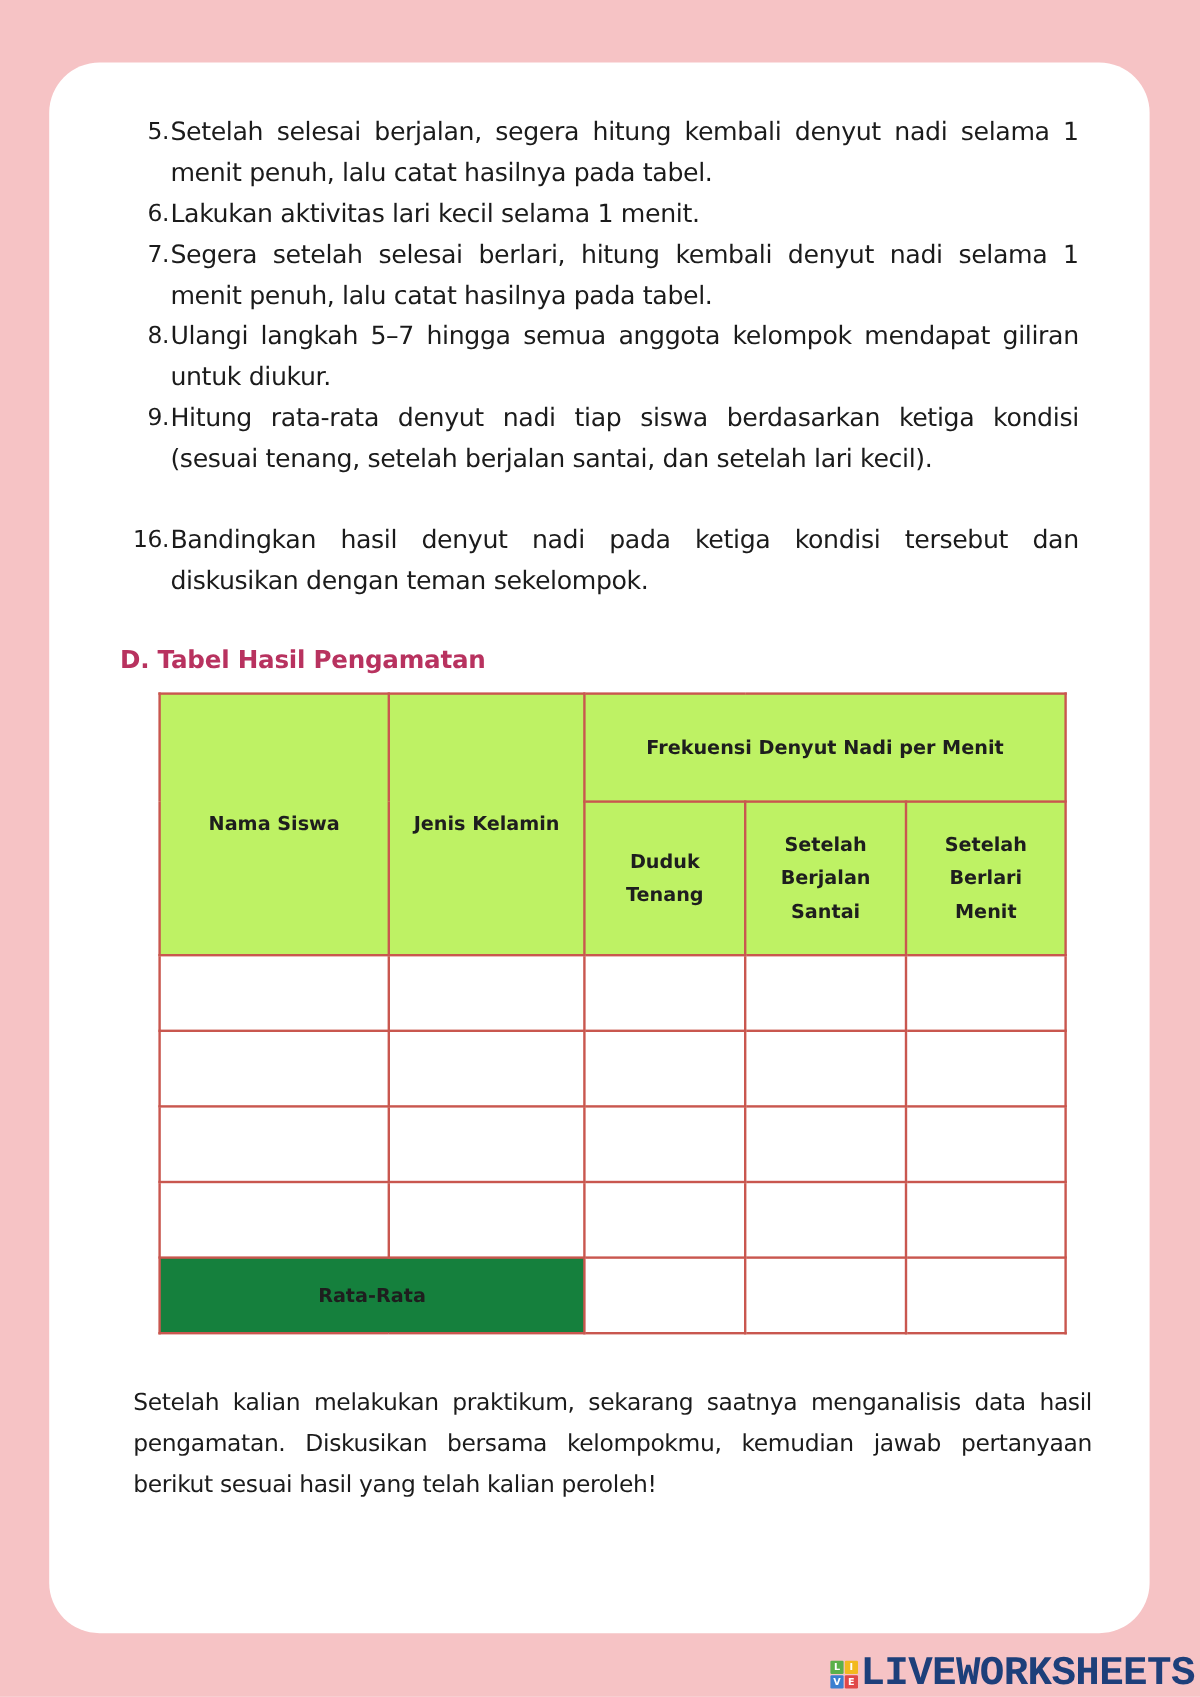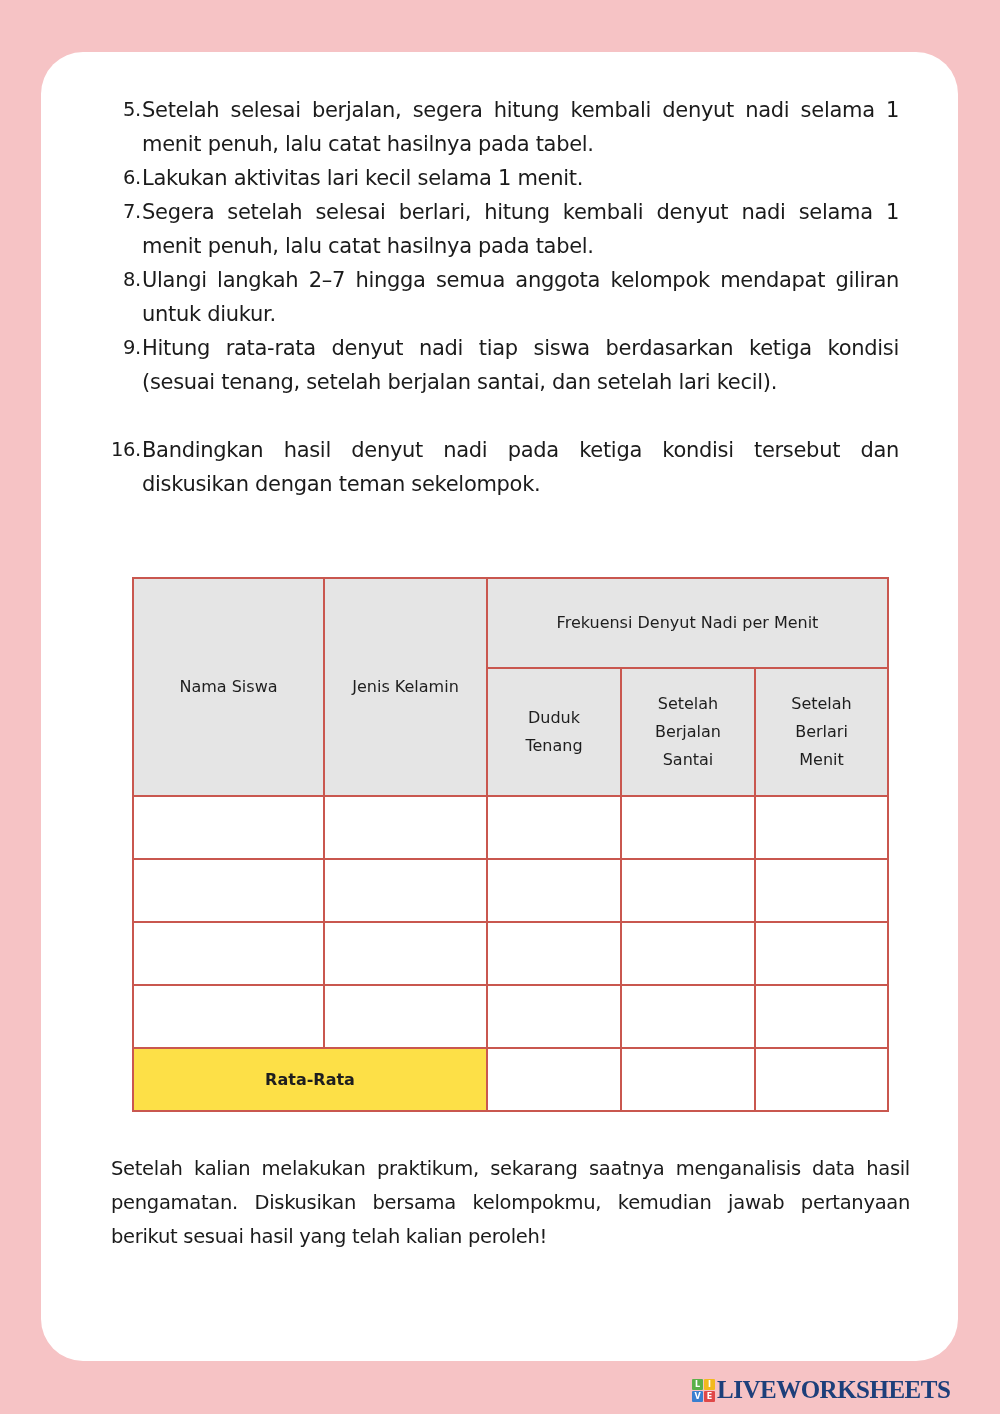--- a/index.html
+++ b/index.html
@@ -76,28 +76,28 @@
       border: 2.5px solid #c9574f;
       padding: 0;
       text-align: center;
       vertical-align: middle;
       font-size: 16px;
       font-weight: bold;
       line-height: 28px;
       color: #1e1e1e;
     }
     .obs-table th {
-      background: #e5e5e5;
-      font-weight: normal;
+      background: #bef264;
+      font-weight: bold;
     }
     .obs-table .hdr-row-1 th { height: 88px; }
     .obs-table .hdr-row-2 th { height: 126px; }
     .obs-table .body-row td { height: 61px; background: #fff; }
     .obs-table .avg-row td { height: 61px; background: #fff; }
-    .obs-table .avg-row td.avg-label { background: #fde047; }
+    .obs-table .avg-row td.avg-label { background: #15803d; }
     .col-name { width: 191px; }
     .col-gender { width: 163px; }
     .col-c1 { width: 134px; }
     .col-c2 { width: 134px; }
     .col-c3 { width: 133px; }
     .closing {
       position: absolute;
       left: 70px;
       top: 1100px;
       width: 799px;
@@ -126,23 +126,23 @@
       font-family: "DejaVu Sans", sans-serif;
       font-size: 8px;
       font-weight: bold;
       color: #ffffff;
       display: flex;
       align-items: center;
       justify-content: center;
       border-radius: 1px;
     }
     .logo-word {
-      font-family: Liberation Serif, serif;
-      font-weight: bold;
-      font-size: 25px;
+      font-family: Liberation Mono, monospace;
+      font-weight: bold;
+      font-size: 34px;
       color: #1d3f7a;
       letter-spacing: -0.5px;
     }
   </style>
 </head>
 <body>
 
 <div class="card">
 
   <div class="steps">
@@ -153,32 +153,33 @@
     <div class="step" style="top:109px;">
       <span class="step-num">6.</span>
       <span class="step-text">Lakukan aktivitas lari kecil selama 1 menit.</span>
     </div>
     <div class="step" style="top:143px;">
       <span class="step-num">7.</span>
       <span class="step-text">Segera setelah selesai berlari, hitung kembali denyut nadi selama 1 menit penuh, lalu catat hasilnya pada tabel.</span>
     </div>
     <div class="step" style="top:211px;">
       <span class="step-num">8.</span>
-      <span class="step-text">Ulangi langkah 2–7 hingga semua anggota kelompok mendapat giliran untuk diukur.</span>
+      <span class="step-text">Ulangi langkah 5–7 hingga semua anggota kelompok mendapat giliran untuk diukur.</span>
     </div>
     <div class="step" style="top:279px;">
       <span class="step-num">9.</span>
       <span class="step-text">Hitung rata-rata denyut nadi tiap siswa berdasarkan ketiga kondisi (sesuai tenang, setelah berjalan santai, dan setelah lari kecil).</span>
     </div>
     <div class="step" style="top:381px;">
       <span class="step-num">16.</span>
       <span class="step-text">Bandingkan hasil denyut nadi pada ketiga kondisi tersebut dan diskusikan dengan teman sekelompok.</span>
     </div>
   </div>
 
+  <div class="section-heading">D. Tabel Hasil Pengamatan</div>
 
   <table class="obs-table">
     <colgroup>
       <col class="col-name">
       <col class="col-gender">
       <col class="col-c1">
       <col class="col-c2">
       <col class="col-c3">
     </colgroup>
     <tbody>

